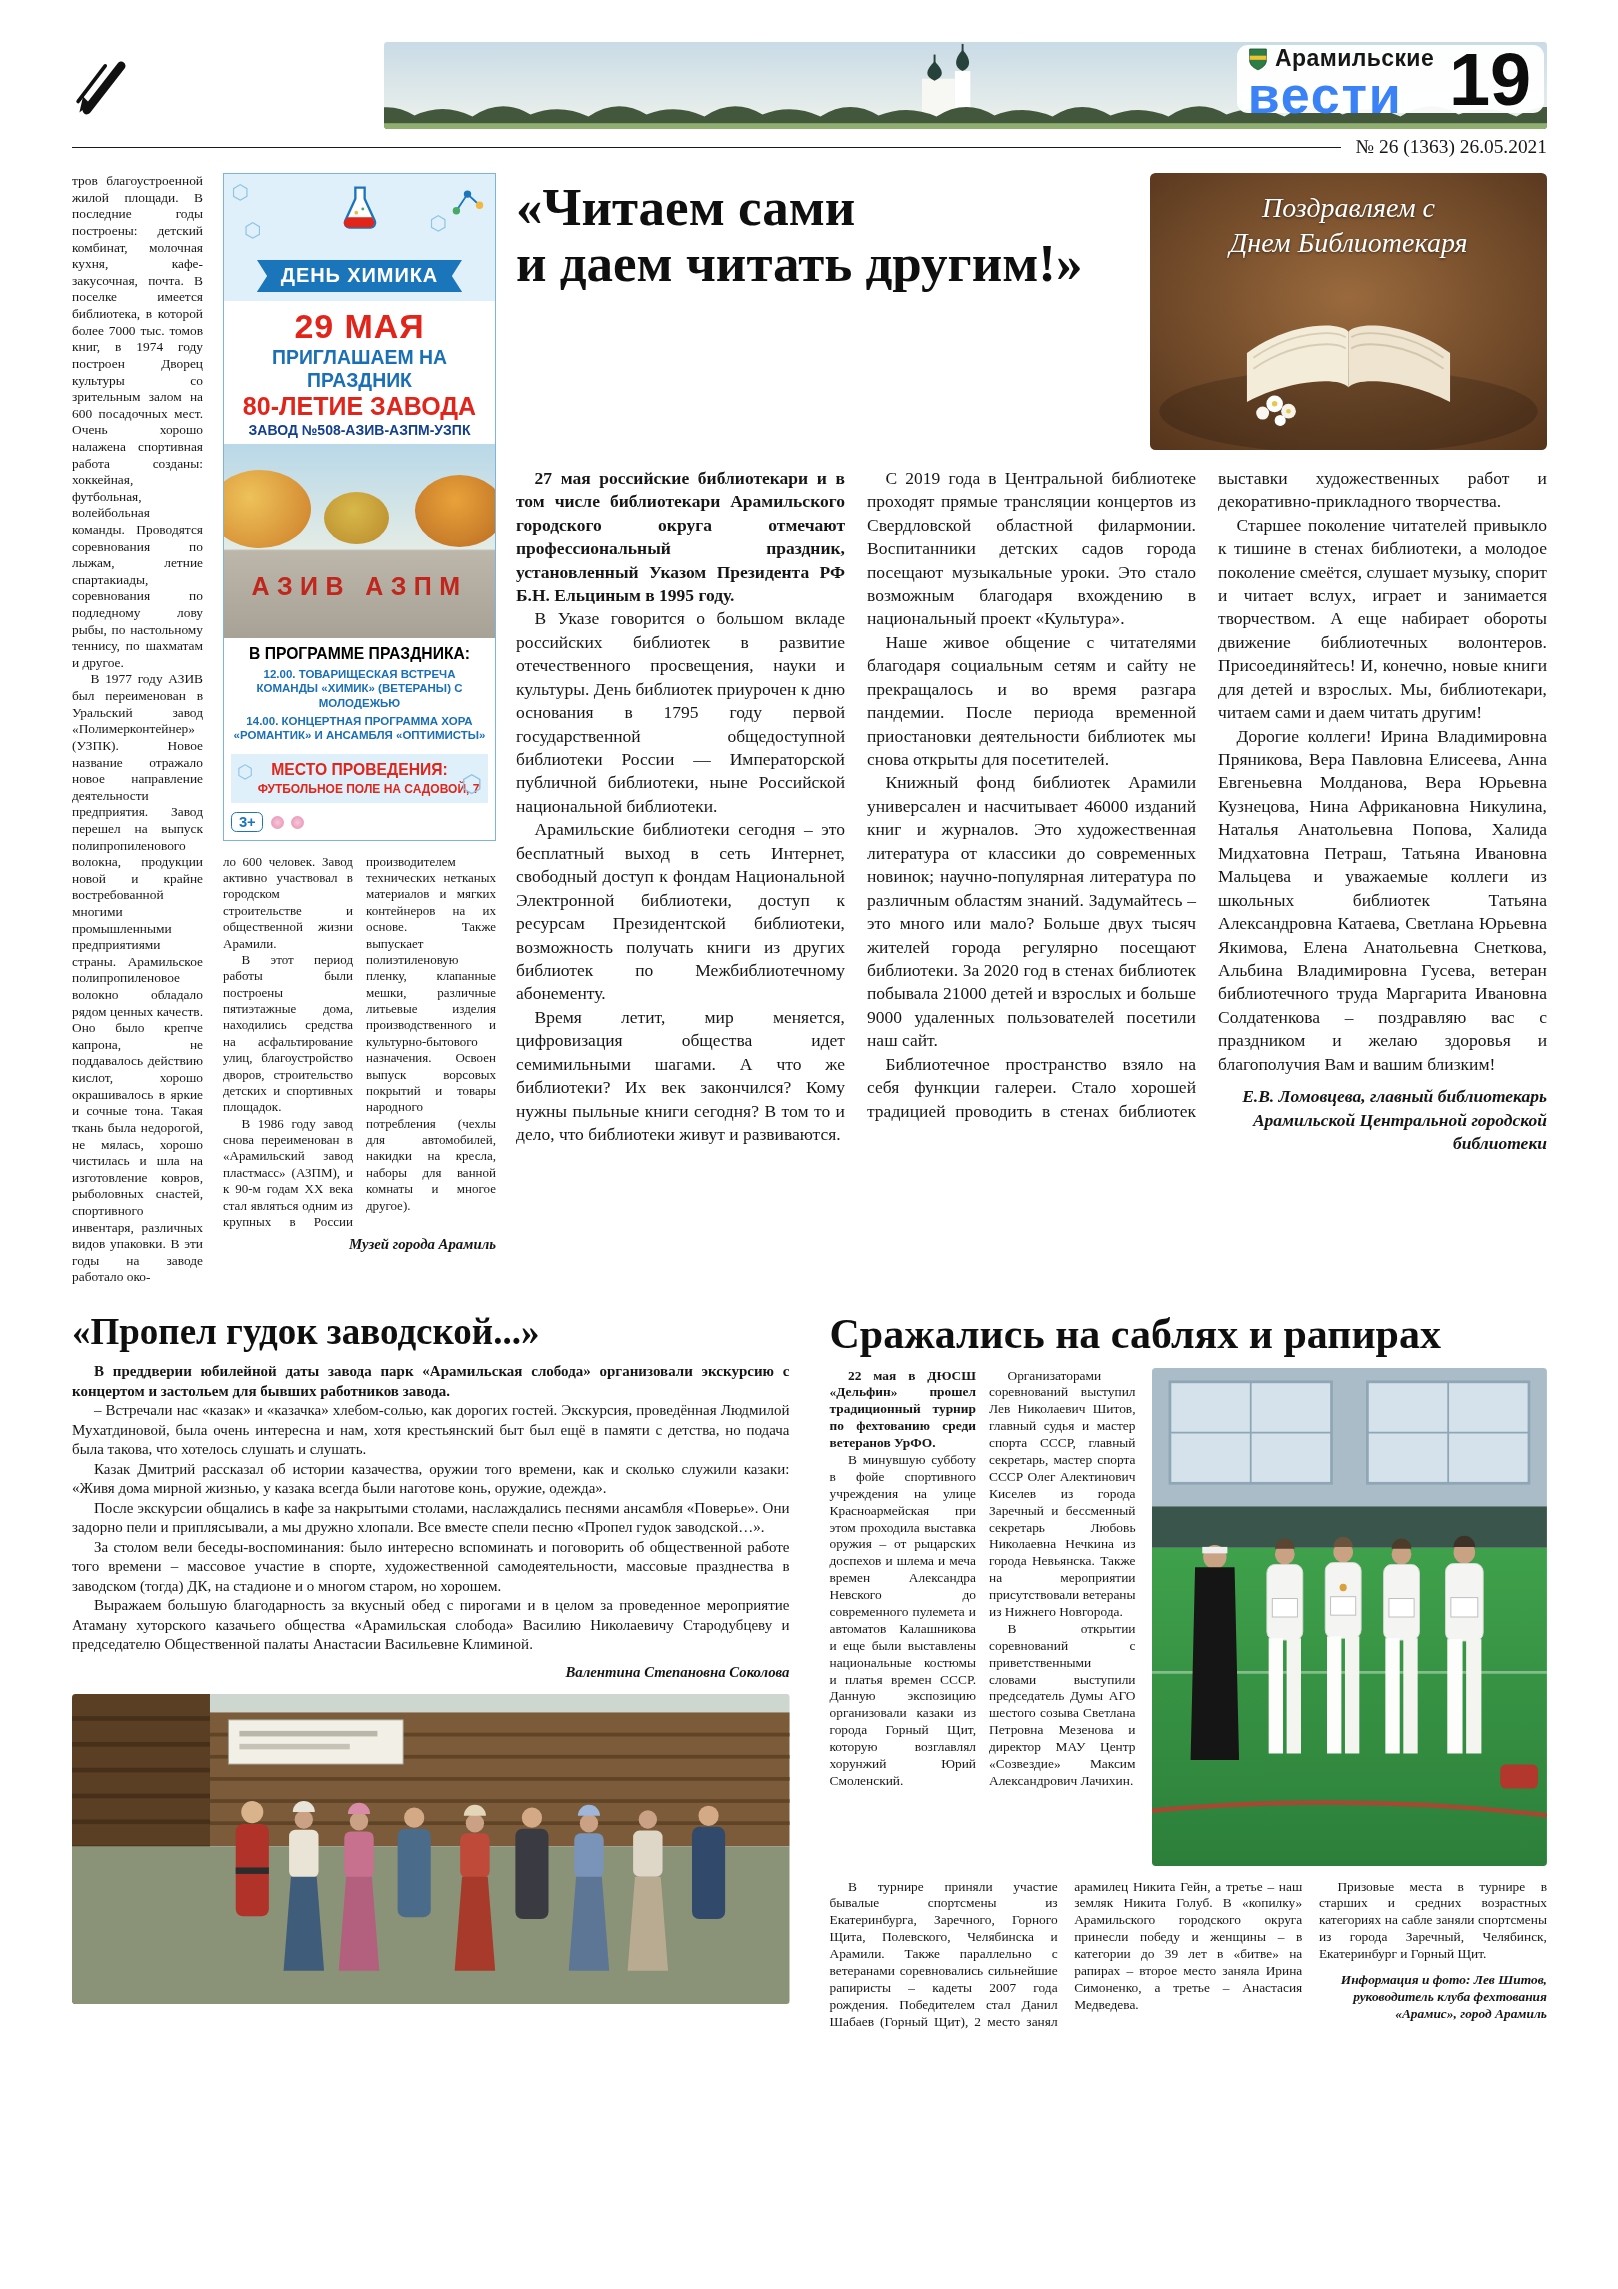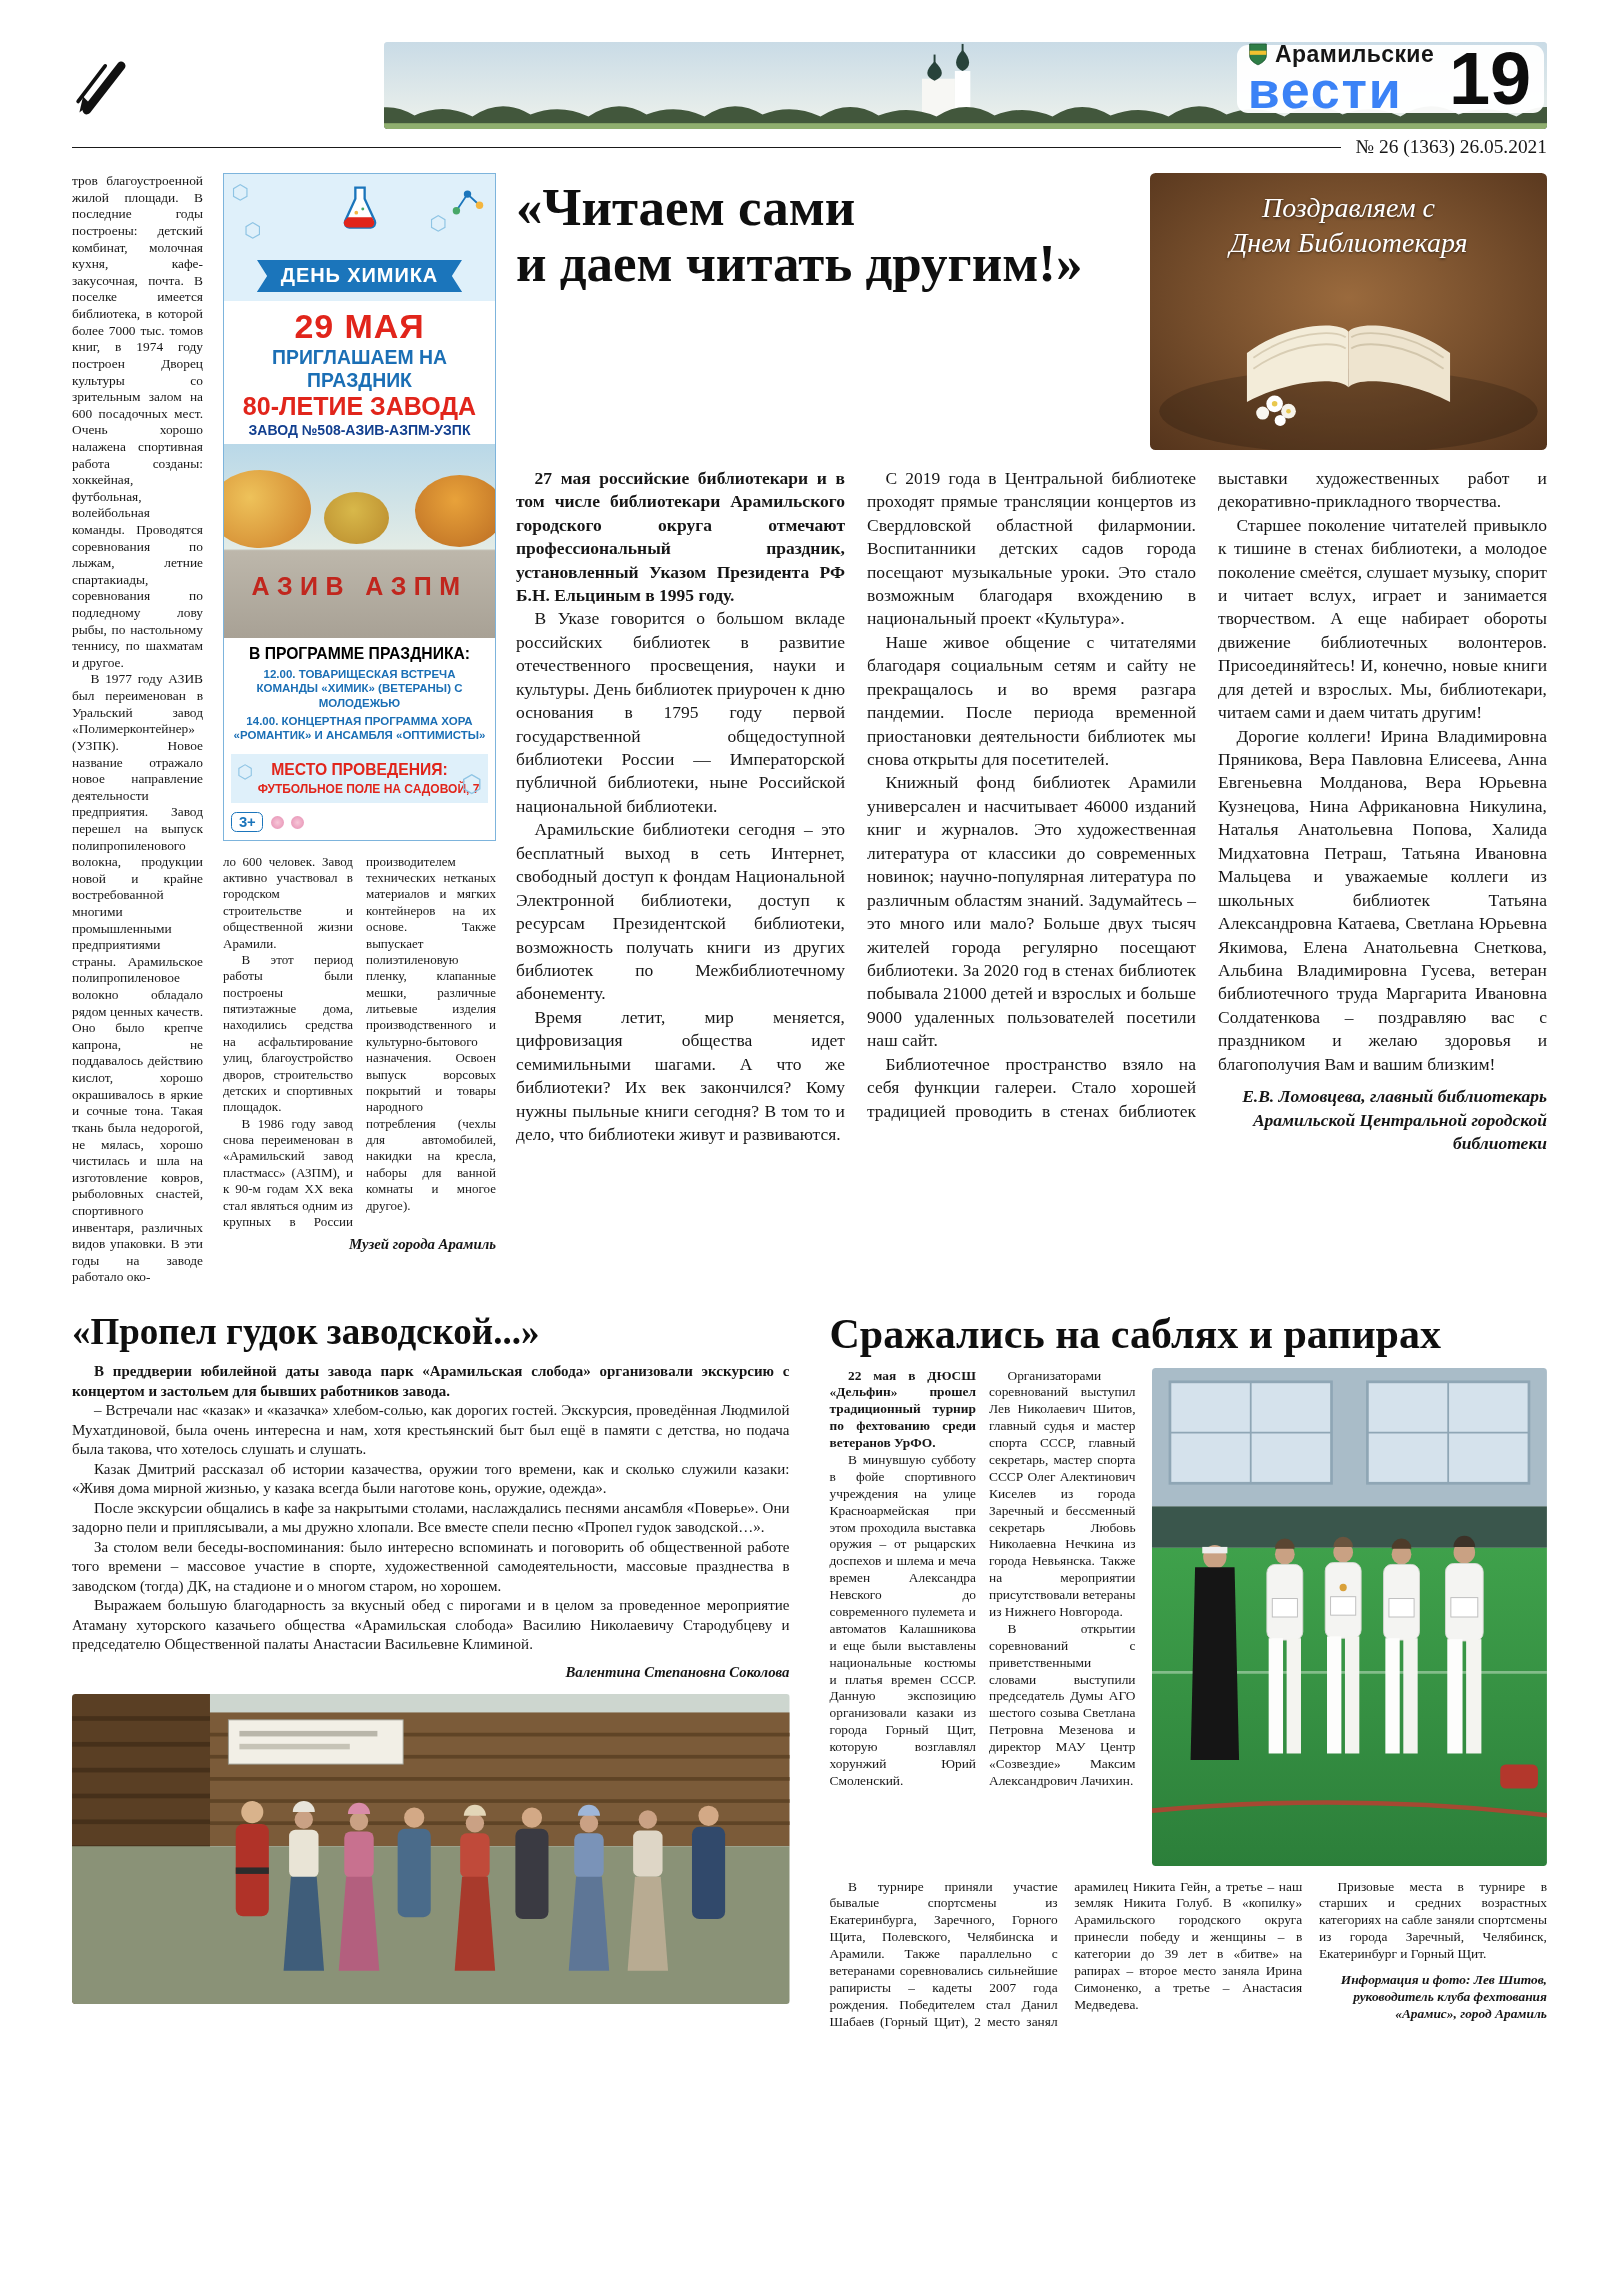--- a/index.html
+++ b/index.html
@@ -10,21 +10,21 @@
     font-family:"Liberation Serif","DejaVu Serif",serif;
   }
   
   .header{ display:flex; align-items:stretch; height:87px; }
   .pen{ width:85px; display:flex; align-items:center; }
   .header-spacer{ width:227px; }
   .header-photo{ flex:1; position:relative; border-radius:3.7px; overflow:hidden; background:#dfe8ec; }
   .header-photo svg.scene{ position:absolute; inset:0; width:100%; height:100%; }
   .logo-box{
     position:absolute; top:2.8px; right:2.8px; bottom:16px; background:rgba(255,255,255,.96);
-    border-radius:11px; display:flex; align-items:center; gap:14.8px; padding:1.8px 13px 1.8px 11px;
+    border-radius:11px; display:flex; gap:14.8px; padding:1.8px 13px 1.8px 11px;
   }
   .logo-left{ display:flex; flex-direction:column; line-height:1; }
   .logo-top{ display:flex; align-items:center; gap:7.4px; }
   .crest svg{ display:block; }
   .logo-title-top{ font-family:"Liberation Sans",sans-serif; font-weight:700; font-size:23px; letter-spacing:0.4px; }
   .logo-title-main{ font-family:"Liberation Sans",sans-serif; font-weight:800; font-size:52px; color:#3b82f6; letter-spacing:1.8px; line-height:.95; }
   .page-number{ font-family:"Liberation Sans",sans-serif; font-weight:800; font-size:74px; line-height:.9; color:#0d0d0d; }
   .issue-row{ display:flex; align-items:center; gap:14.8px; margin-top:7.4px; }
   .issue-rule{ flex:1; border-top:1.8px solid #1a1a1a; }
   .issue-text{ font-size:19.4px; }

